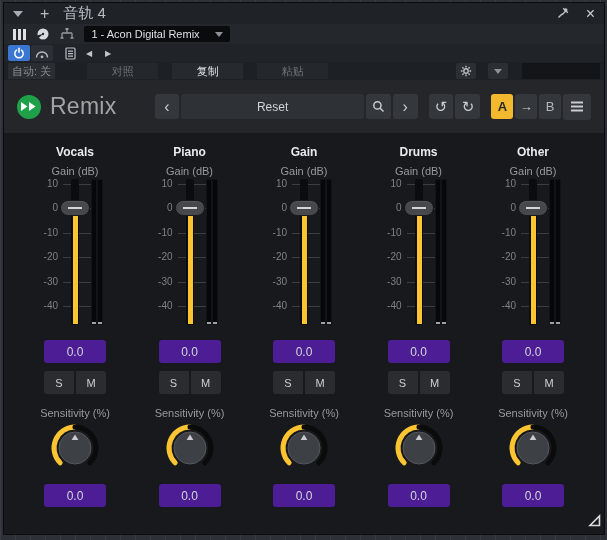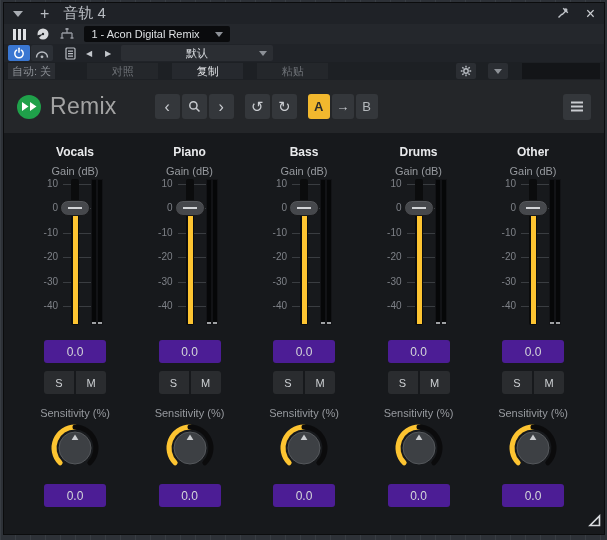--- a/index.html
+++ b/index.html
@@ -169,24 +169,20 @@
     </span>
     <span style="width:6px"></span>
     <span class="ghost-btn">
       <svg width="11" height="13" viewBox="0 0 11 13" stroke="#b9bdc3" stroke-width="1.2" fill="none">
           <rect x="1" y="1" width="9" height="11" rx="1"></rect>
           <path d="M3 4.2 h5 M3 6.7 h5 M3 9.2 h5"></path>
         </svg>
     </span>
     <span class="ghost-btn tri">◀</span>
     <span class="ghost-btn tri">▶</span>
-    <span class="preset-dd">
-      <span>默认</span>
-      <span class="caret-sm"></span>
-    </span>
   </div>
 
   <div class="row4">
     <span class="auto-chip">自动: 关</span>
     <span style="width:6px"></span>
     <span class="tab">对照</span>
     <span class="tab active">复制</span>
     <span class="tab">粘贴</span>
     <span class="spacer"></span>
     <span class="gear-btn">
@@ -206,20 +202,21 @@
   <div class="pheader">
     <span class="logo">
       <svg width="15" height="9" viewBox="0 0 15 9">
           <polygon points="0,0 0,9 6.5,4.5" fill="#ffffff"></polygon>
           <polygon points="8,0 8,9 14.5,4.5" fill="#ffffff"></polygon>
         </svg>
     </span>
     <span class="app-name">Remix</span>
 
     <span class="hbtn w26" style="font-size:16px;">‹</span>
+    <span class="preset-field">Reset</span>
     <span class="hbtn w26">
       <svg width="13" height="13" viewBox="0 0 13 13" stroke="#c9ccd0" stroke-width="1.5" fill="none">
           <circle cx="5.4" cy="5.4" r="3.6"></circle>
           <path d="M8.2 8.2 L11.5 11.5"></path>
         </svg>
     </span>
     <span class="hbtn w26" style="font-size:16px;">›</span>
 
     <span class="grp-gap"></span>
     <span class="hbtn w26" style="font-size:15px;">↺</span>
@@ -325,21 +322,21 @@
         <path d="M11.15 40.85 A21 21 0 0 1 26 5" stroke="#fdc431" stroke-width="5" fill="none" stroke-linecap="round"></path>
         <path d="M26 5 A21 21 0 0 1 40.85 40.85" stroke="#0b0b0c" stroke-width="5" fill="none" stroke-linecap="round"></path>
         <circle cx="26" cy="26" r="16" fill="#3d4044" stroke="#55585c" stroke-width="1"></circle>
         <polygon points="26,12.5 22.6,18 29.4,18" fill="#c9cbce"></polygon>
       </svg>
     </div>
     <div class="value-box v2">0.0</div>
   </div>
 
   <div class="strip">
-    <div class="ch-name">Bass</div>
+    <div class="ch-name">Gain</div>
     <div class="ch-gain-label">Gain (dB)</div>
 
     <div class="slider-box">
       <div class="tick-label tl0">10</div>
       <div class="tick-label tl1">0</div>
       <div class="tick-label tl2">-10</div>
       <div class="tick-label tl3">-20</div>
       <div class="tick-label tl4">-30</div>
       <div class="tick-label tl5">-40</div>
       <div class="tick-line ln0"></div>

